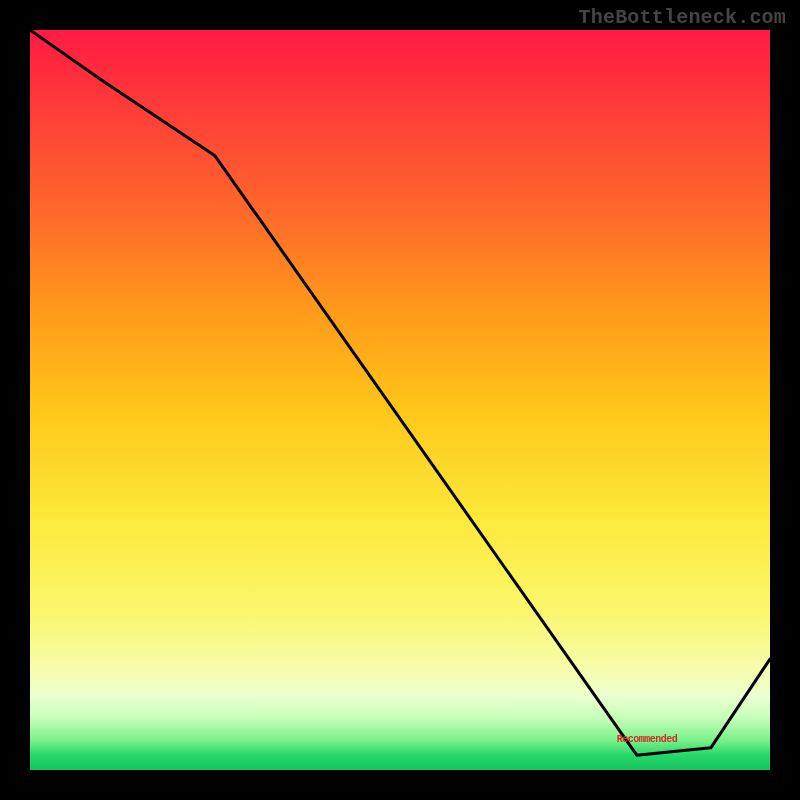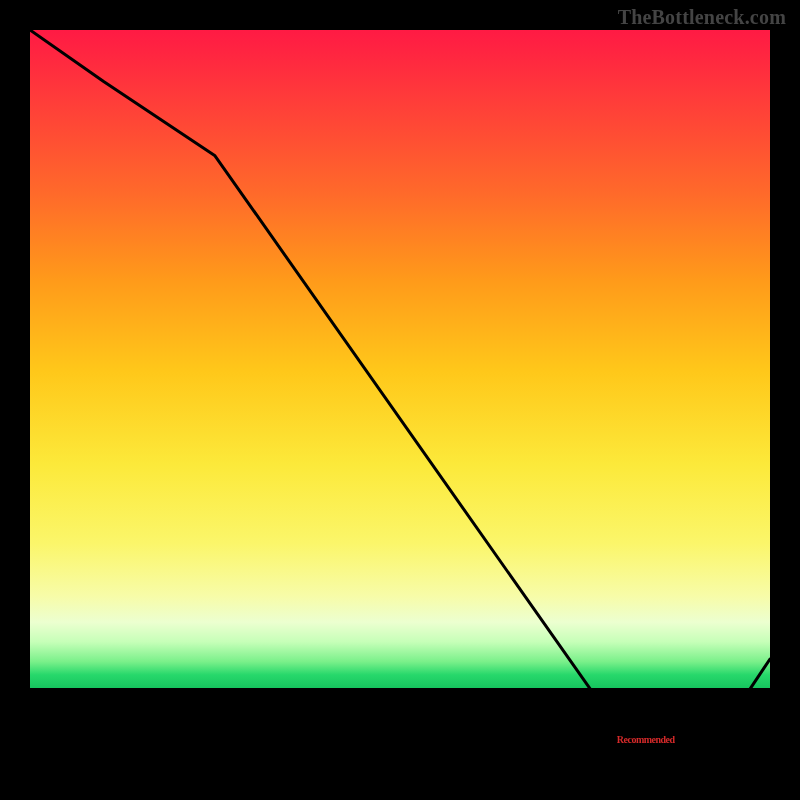--- a/index.html
+++ b/index.html
@@ -8,39 +8,39 @@
     width: 800px;
     height: 800px;
     background: #000;
     overflow: hidden;
   }
   .stage {
     position: relative;
     width: 800px;
     height: 800px;
     background: #000;
-    font-family: Liberation Serif, serif;
+    font-family: Liberation Mono, monospace;
   }
   .watermark {
     position: absolute;
     top: 6px;
     right: 14px;
     color: #444;
     font-size: 20px;
     font-weight: 600;
     letter-spacing: 0.2px;
     user-select: none;
   }
   
   .plot {
     position: absolute;
     left: 30px;
     top: 30px;
     width: 740px;
-    height: 658px;
+    height: 740px;
   }
   
   .bg-gradient {
     position: absolute;
     inset: 0;
     background: linear-gradient(
       to bottom,
       #ff1a44 0%,
       #ff3a3a 10%,
       #ff6a2a 25%,

